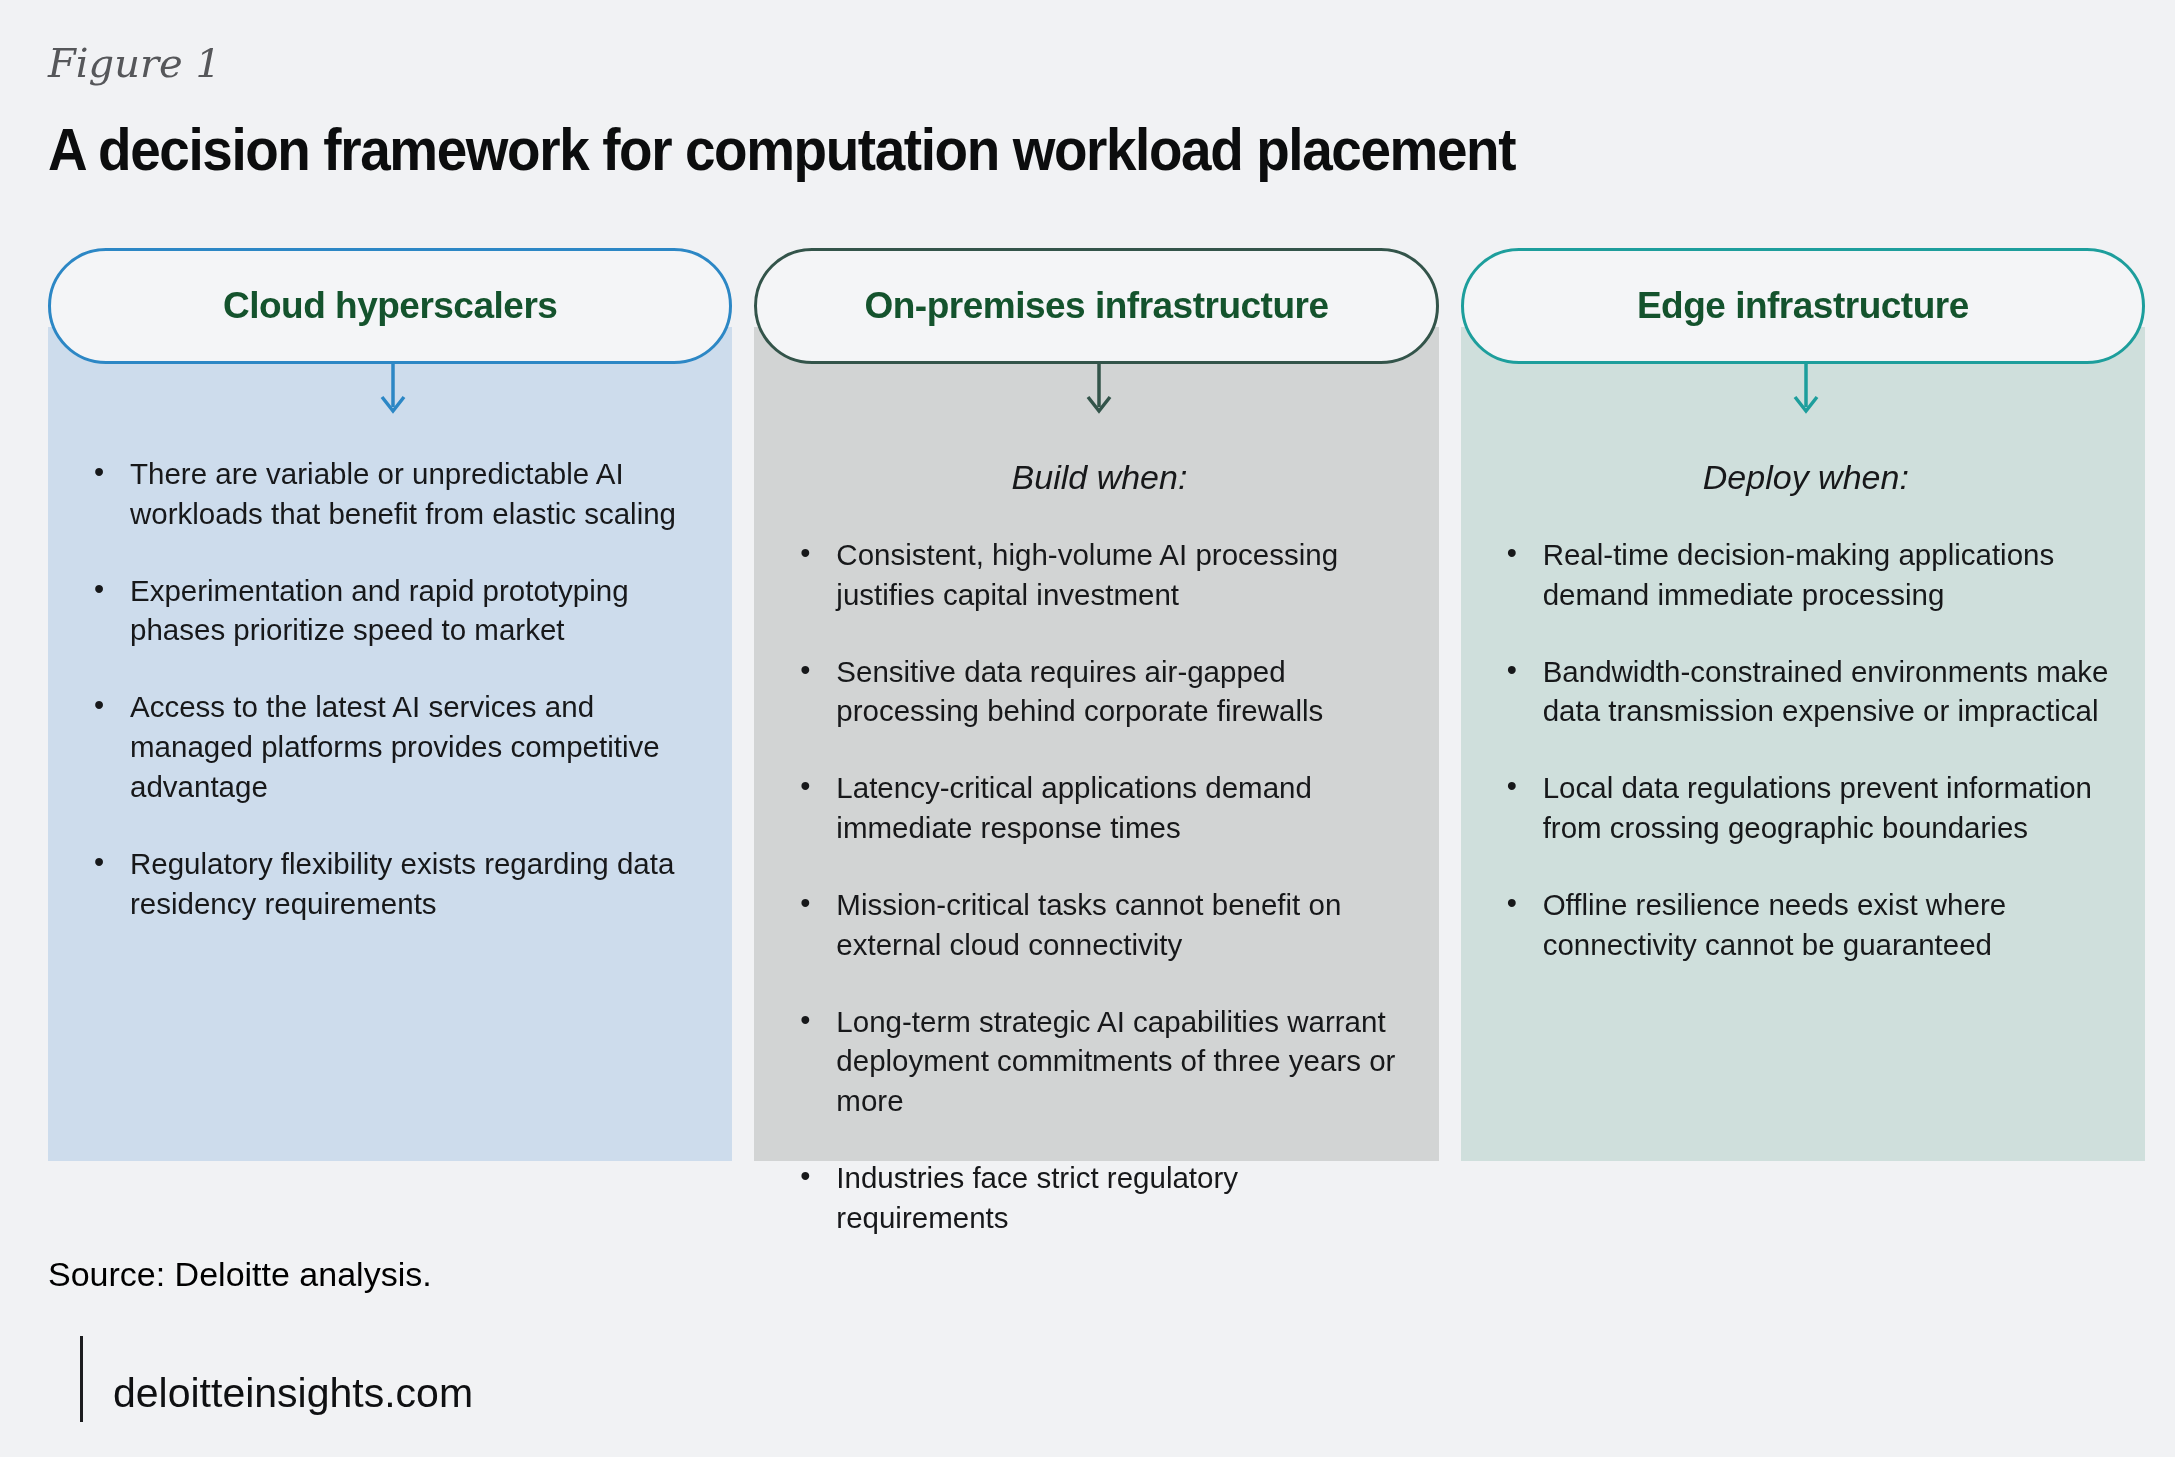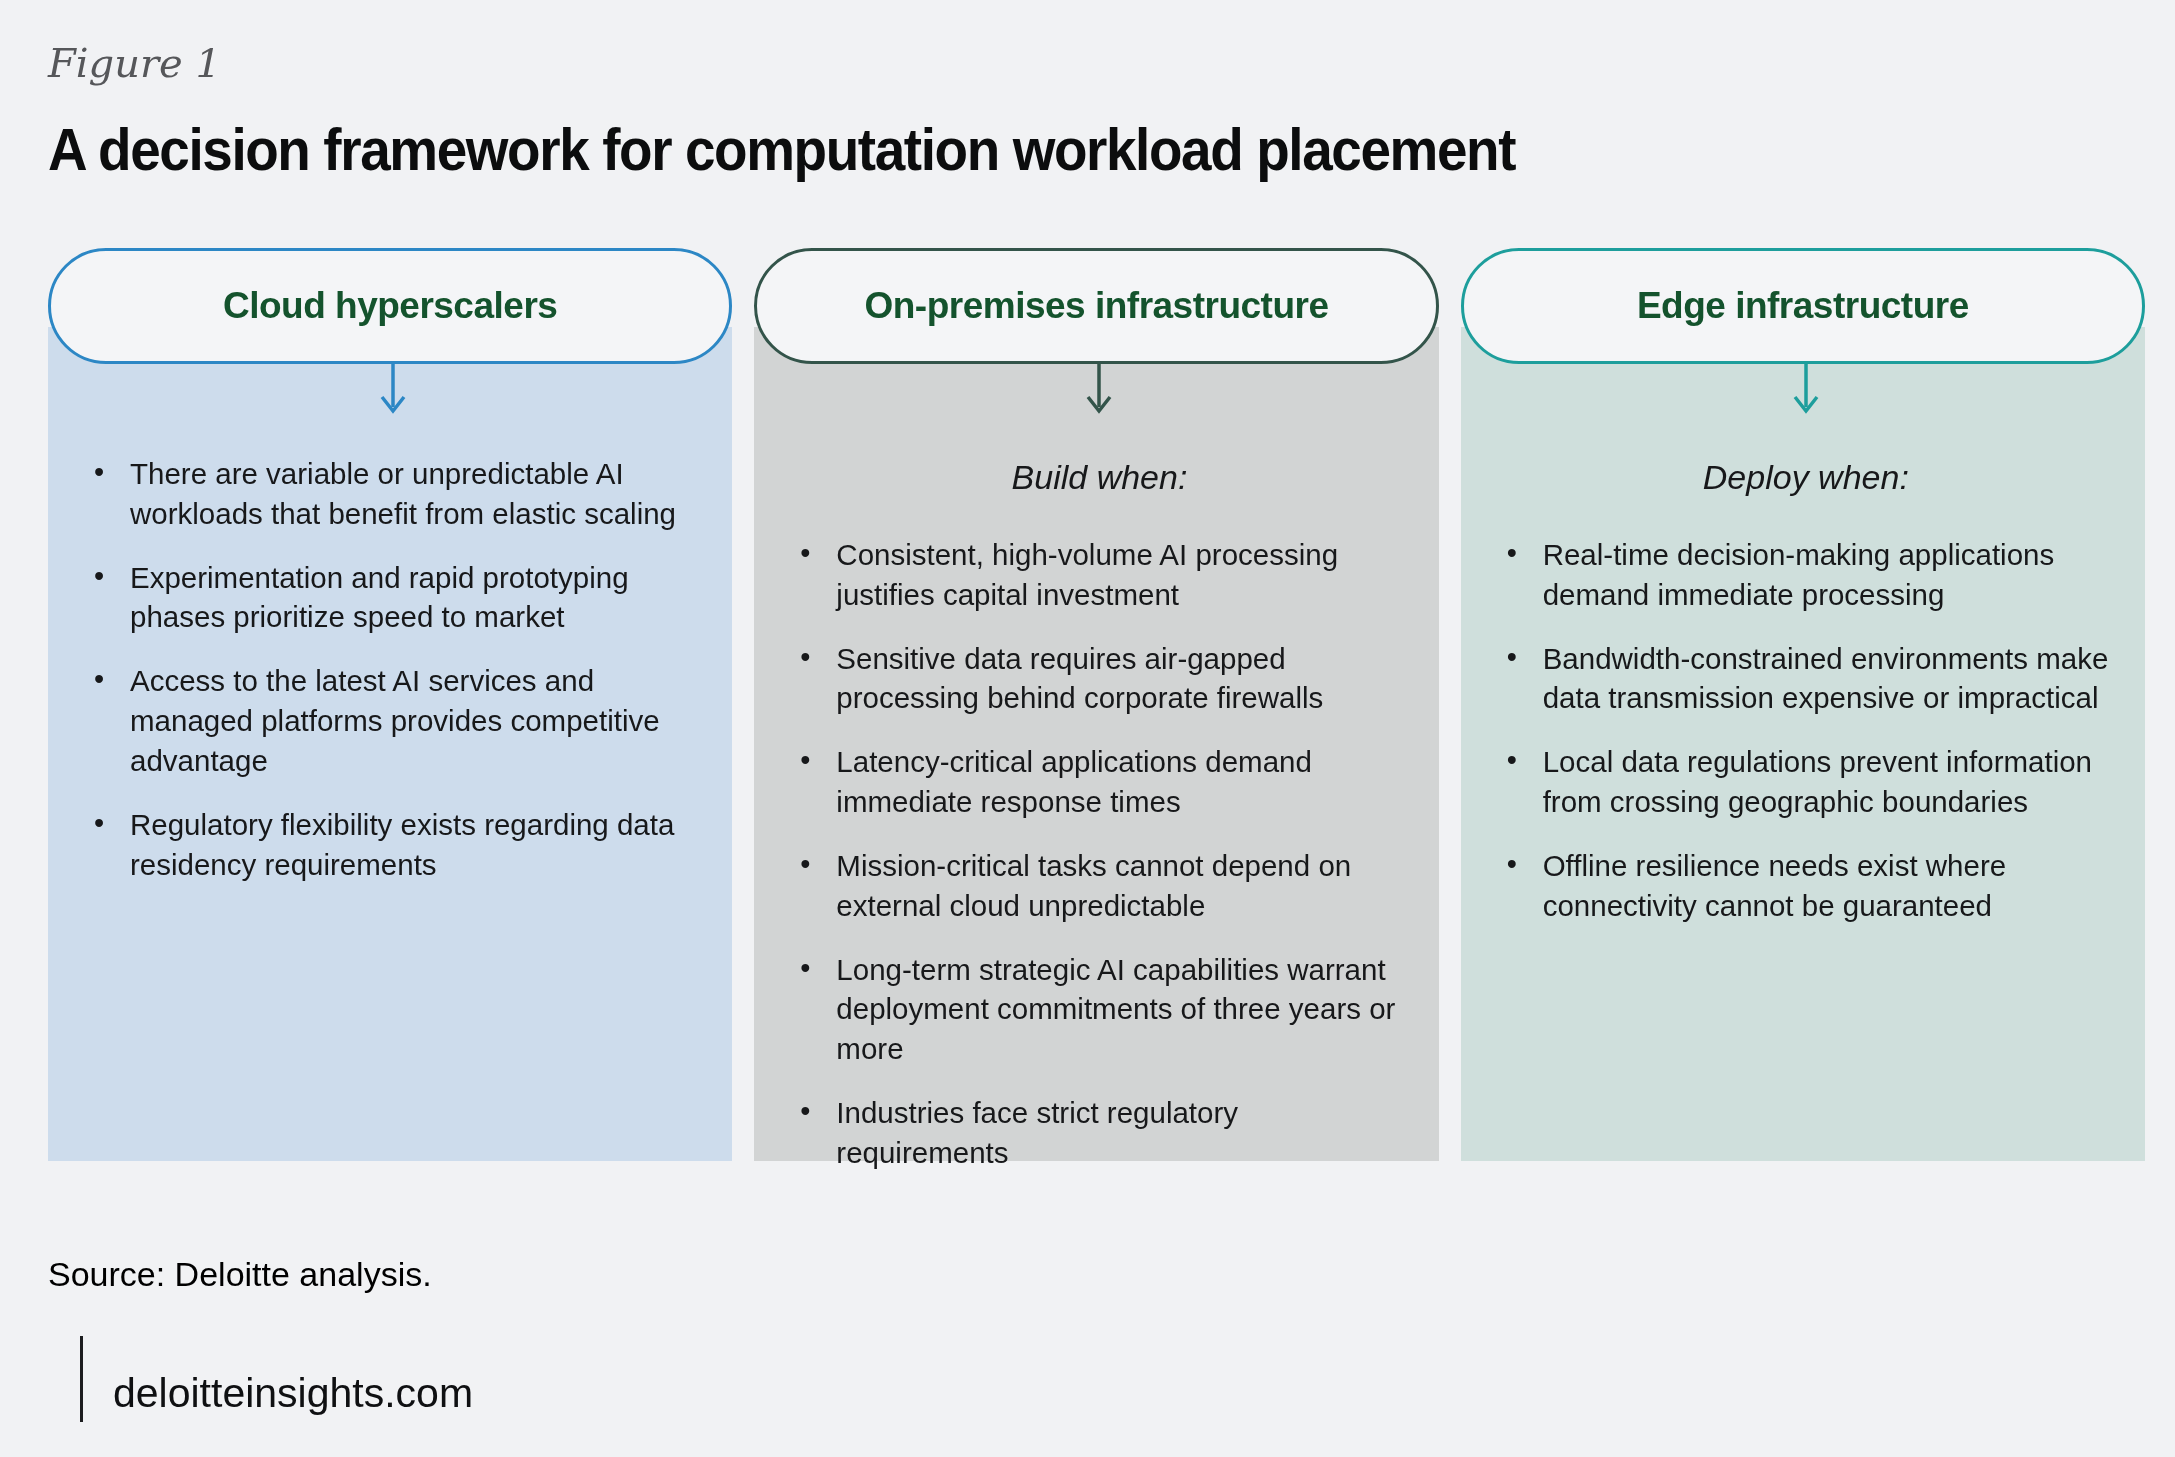--- a/index.html
+++ b/index.html
@@ -52,21 +52,21 @@
   .when {
     margin-top:42px;
     text-align:center;
     font-style:italic;
     font-size:34px;
     color:#17181a;
   }
   ul.bullets {
     list-style:none;
     margin-top:38px;
-    display:flex; flex-direction:column; gap:24px;
+    display:flex; flex-direction:column; gap:37px;
   }
   .bullets li {
     position:relative;
     padding-left:42px;
     font-size:29.5px;
     line-height:1.35;
     color:#17181a;
   }
   .bullets li::before {
     content:"\2022";
@@ -119,21 +119,21 @@
       <div class="body">
         <svg class="arrow" width="32" height="52" viewBox="0 0 32 52" fill="none" stroke="currentColor" stroke-width="3.5">
           <line x1="16" y1="0" x2="16" y2="43"></line>
           <polyline points="5,33 16,47 27,33"></polyline>
         </svg>
         <div class="when">Build when:</div>
         <ul class="bullets">
           <li>Consistent, high-volume AI processing justifies capital investment</li>
           <li>Sensitive data requires air-gapped processing behind corporate firewalls</li>
           <li>Latency-critical applications demand immediate response times</li>
-          <li>Mission-critical tasks cannot depend on external cloud unpredictable</li>
+          <li>Mission-critical tasks cannot benefit on external cloud connectivity</li>
           <li>Long-term strategic AI capabilities warrant deployment commitments of three years or more</li>
           <li>Industries face strict regulatory requirements</li>
         </ul>
       </div>
     </section>
 
     <section class="column" style="--accent: #1d9e9c; --body-bg: #cfdfdc;">
       <div class="pill">
         <span>Edge infrastructure</span>
       </div>

